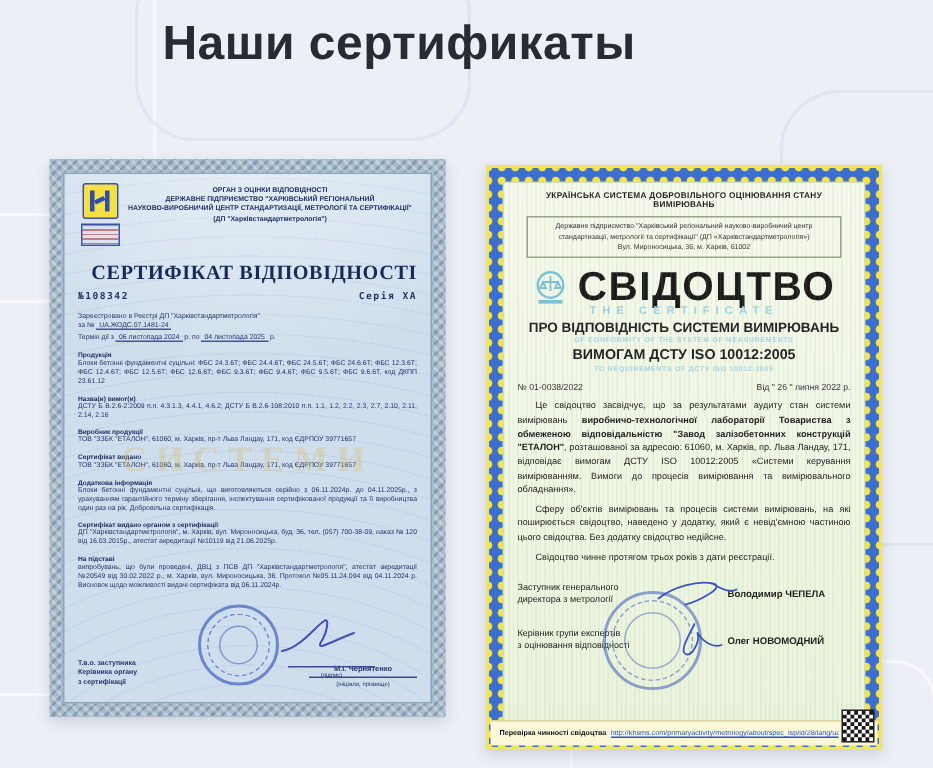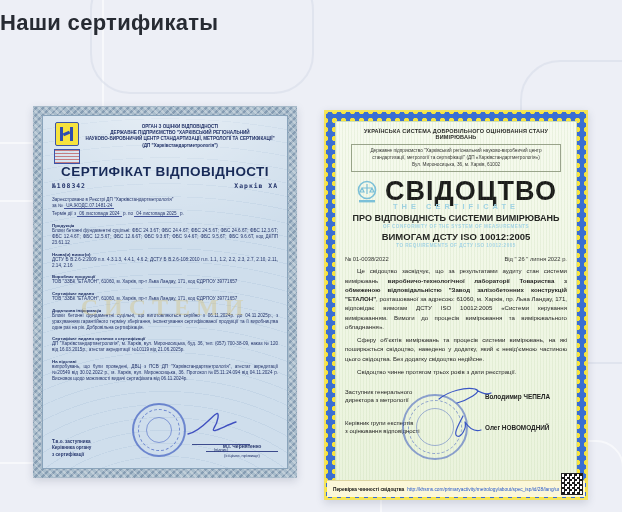--- a/index.html
+++ b/index.html
@@ -6,22 +6,22 @@
   body{
     width:622px;height:512px;overflow:hidden;position:relative;
     background:#edeff6;
     font-family:"Liberation Sans", sans-serif;
   }
   
   .bg-shape{position:absolute;border:2px solid rgba(255,255,255,.55);border-radius:28px;}
   .bg-shape.dark{border-color:rgba(214,219,232,.55);}
   
   .page-title{
-    position:absolute;top:10px;left:0;width:532px;text-align:left;
-    font-size:22px;font-weight:bold;color:#272b33;letter-spacing:.3px;
+    position:absolute;top:10px;left:0;width:532px;text-align:center;
+    font-size:32px;font-weight:bold;color:#272b33;letter-spacing:.3px;
   }
 
   
   .cert{position:absolute;box-shadow:0 3px 8px rgba(60,70,100,.18);}
   #cert-left{
     left:33px;top:106px;width:264px;height:372px;
     background-color:#a9bccb;
     background-image:
       repeating-linear-gradient(45deg, rgba(255,255,255,.28) 0 2px, transparent 2px 5px),
       repeating-linear-gradient(-45deg, rgba(52,84,122,.30) 0 2px, transparent 2px 5px);
@@ -38,21 +38,21 @@
   .lc-head{display:flex;align-items:flex-start;}
   .lc-logo-col{width:30px;display:flex;flex-direction:column;align-items:center;}
   .lc-logo{width:22px;height:22px;background:#f6e23e;border:1px solid #3c53a8;border-radius:2px;position:relative;}
   .lc-logo i{position:absolute;background:#2f4db0;}
   .lc-logo .b1{left:4px;top:4px;width:3px;height:14px;}
   .lc-logo .b2{left:14px;top:4px;width:3px;height:14px;}
   .lc-logo .b3{left:7px;top:9px;width:7px;height:3px;transform:rotate(-25deg);}
   .lc-mark{margin-top:3px;width:24px;height:13px;border:1px solid #3c53a8;background:
       repeating-linear-gradient(180deg, rgba(180,40,40,.55) 0 1px, transparent 1px 3px);}
   .lc-orghead{flex:1;text-align:center;font-size:4.6px;line-height:1.35;font-weight:bold;color:#203066;padding-top:2px;}
-  .lc-title{margin-top:0;text-align:center;font-family:Liberation Sans, sans-serif;
+  .lc-title{margin-top:10px;text-align:right;font-family:Liberation Serif, serif;
     font-weight:bold;font-size:13.5px;letter-spacing:.4px;color:#182a58;}
   .lc-numrow{display:flex;justify-content:space-between;margin-top:3px;font-size:6.4px;font-weight:bold;letter-spacing:1px;font-family:"DejaVu Sans Mono", monospace;}
   .lc-small{font-size:4.6px;line-height:1.35;}
   .lc-reg{margin-top:7px;}
   .u{border-bottom:.5px solid #44549a;padding:0 2px;}
   .sec{margin-top:5.5px;}
   .sec .lab{display:block;font-weight:bold;font-size:4.4px;color:#1d2d62;}
   .sec .txt{display:block;font-size:4.6px;line-height:1.32;text-align:justify;}
   .lc-watermark{position:absolute;left:0;right:0;top:178px;text-align:center;
     font-family:"Liberation Serif", serif;font-weight:bold;font-size:24px;letter-spacing:6px;
@@ -141,21 +141,21 @@
         <div>ДЕРЖАВНЕ ПІДПРИЄМСТВО "ХАРКІВСЬКИЙ РЕГІОНАЛЬНИЙ</div>
         <div>НАУКОВО-ВИРОБНИЧИЙ ЦЕНТР СТАНДАРТИЗАЦІЇ, МЕТРОЛОГІЇ ТА СЕРТИФІКАЦІЇ"</div>
         <div>(ДП "Харківстандартметрологія")</div>
       </div>
     </div>
 
     <div class="lc-title">СЕРТИФІКАТ ВІДПОВІДНОСТІ</div>
 
     <div class="lc-numrow">
       <span>№108342</span>
-      <span>Харків ХА</span>
+      <span>Серія ХА</span>
     </div>
 
     <div class="lc-small lc-reg">
       <div>Зареєстровано в Реєстрі ДП "Харківстандартметрологія"</div>
       <div>
         <span>за №</span>
         <span class="u">UA.ЖОДС.07.1481-24</span>
       </div>
       <div style="margin-top:2px;">
         <span>Термін дії з</span>

